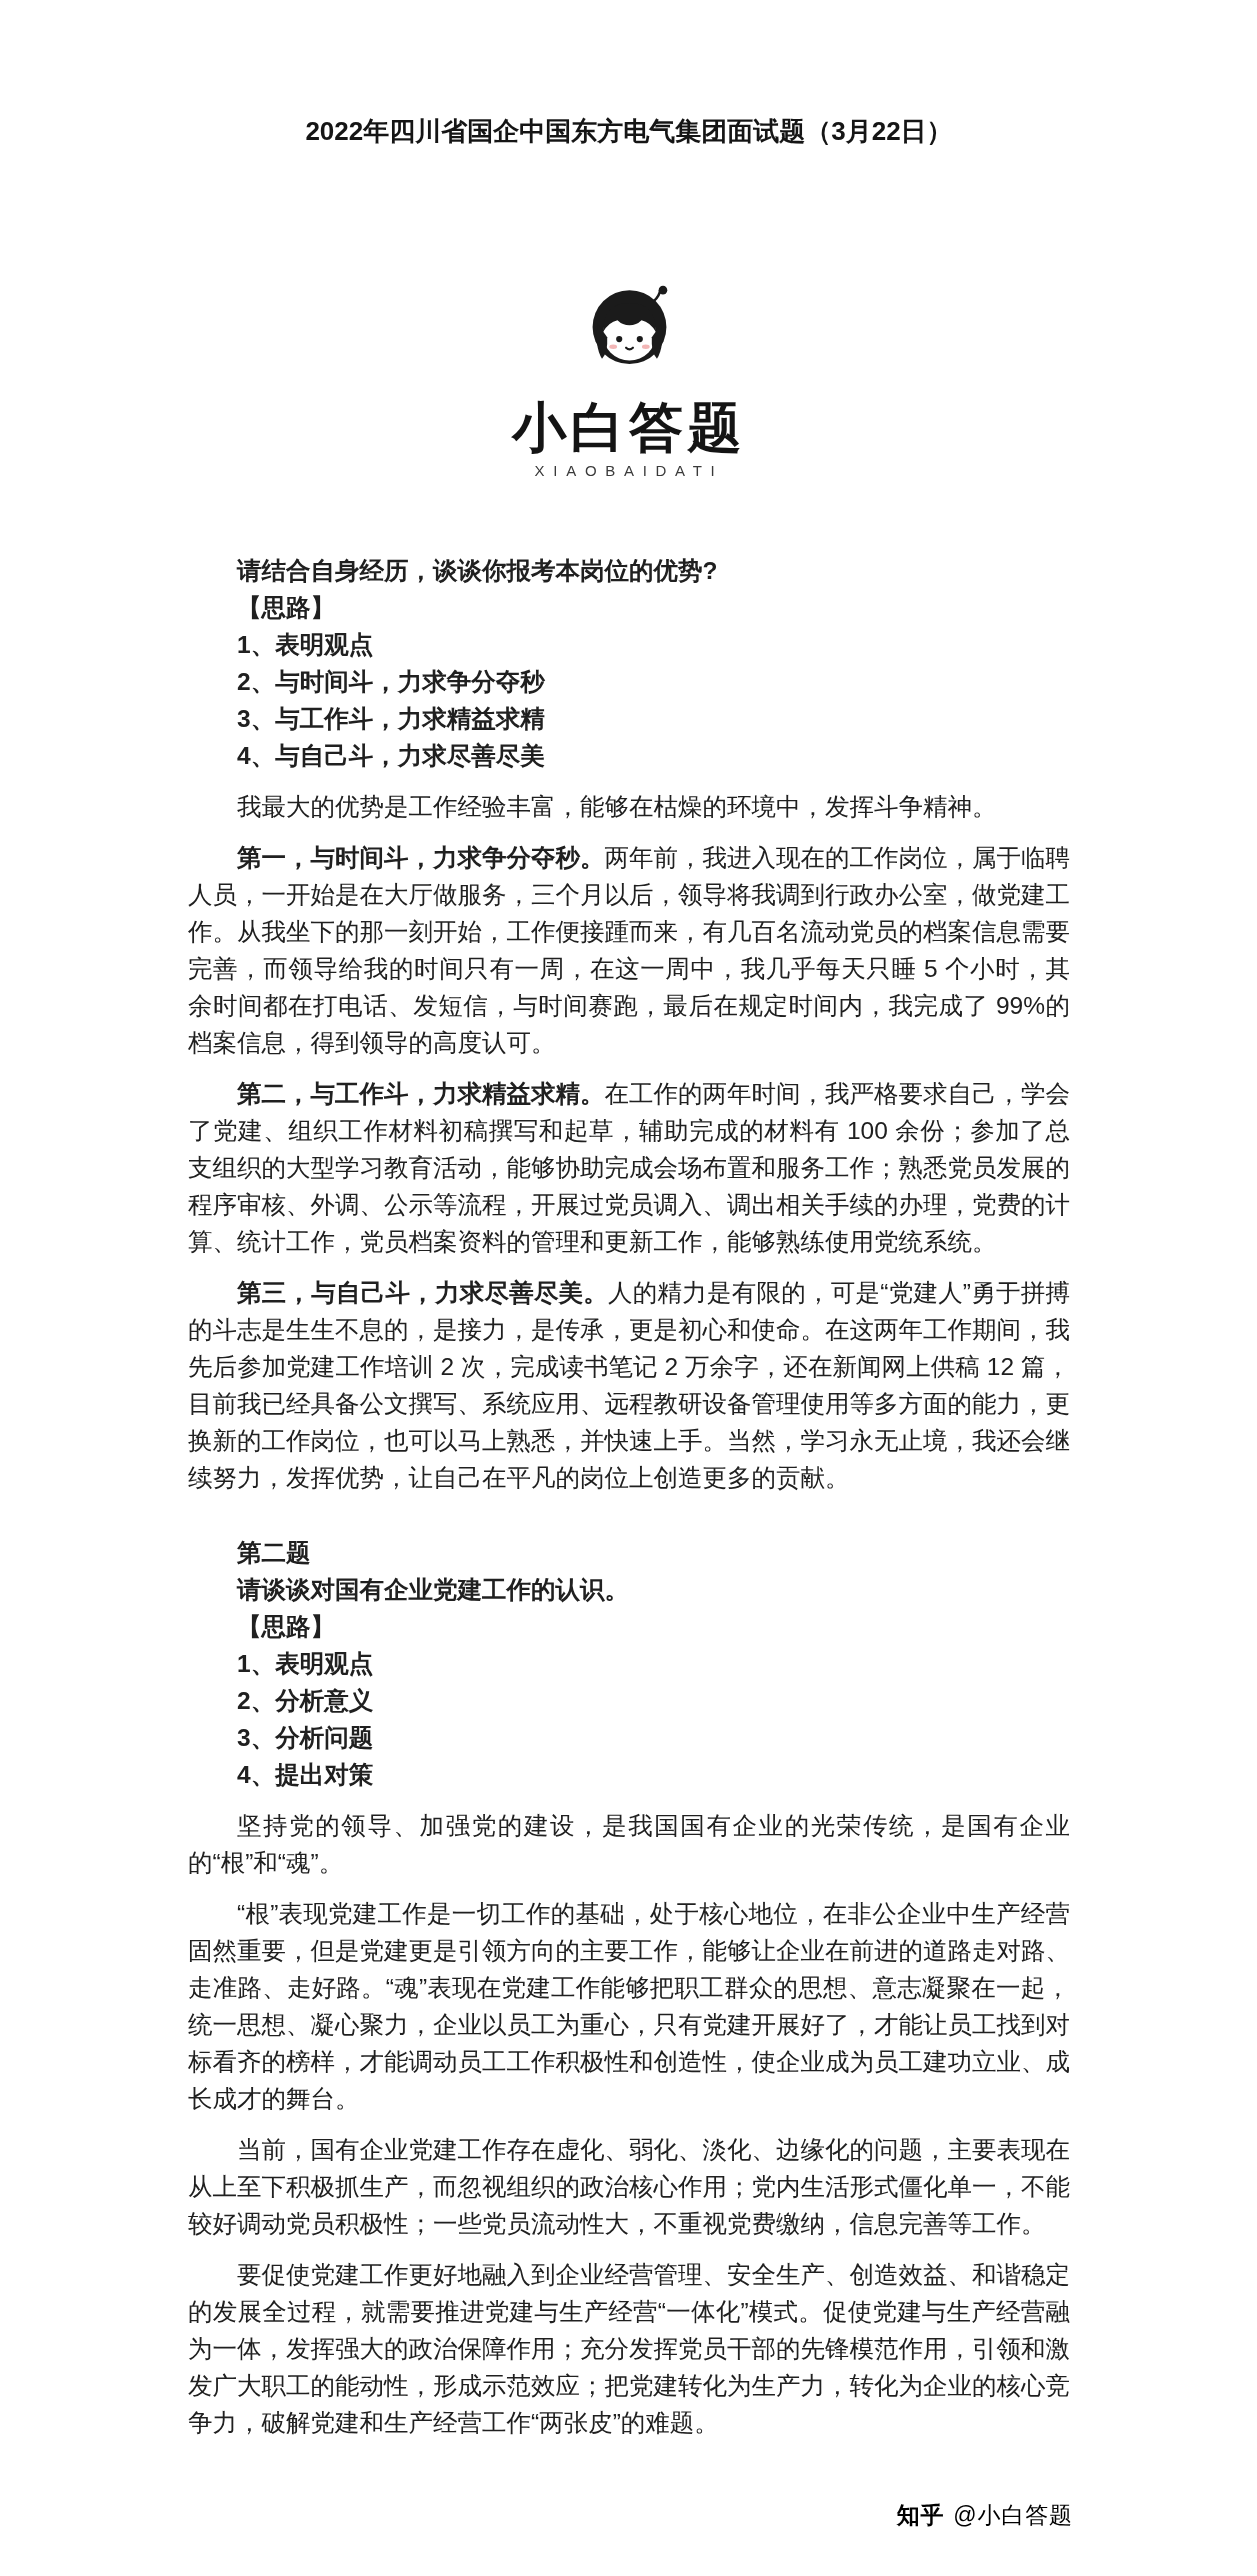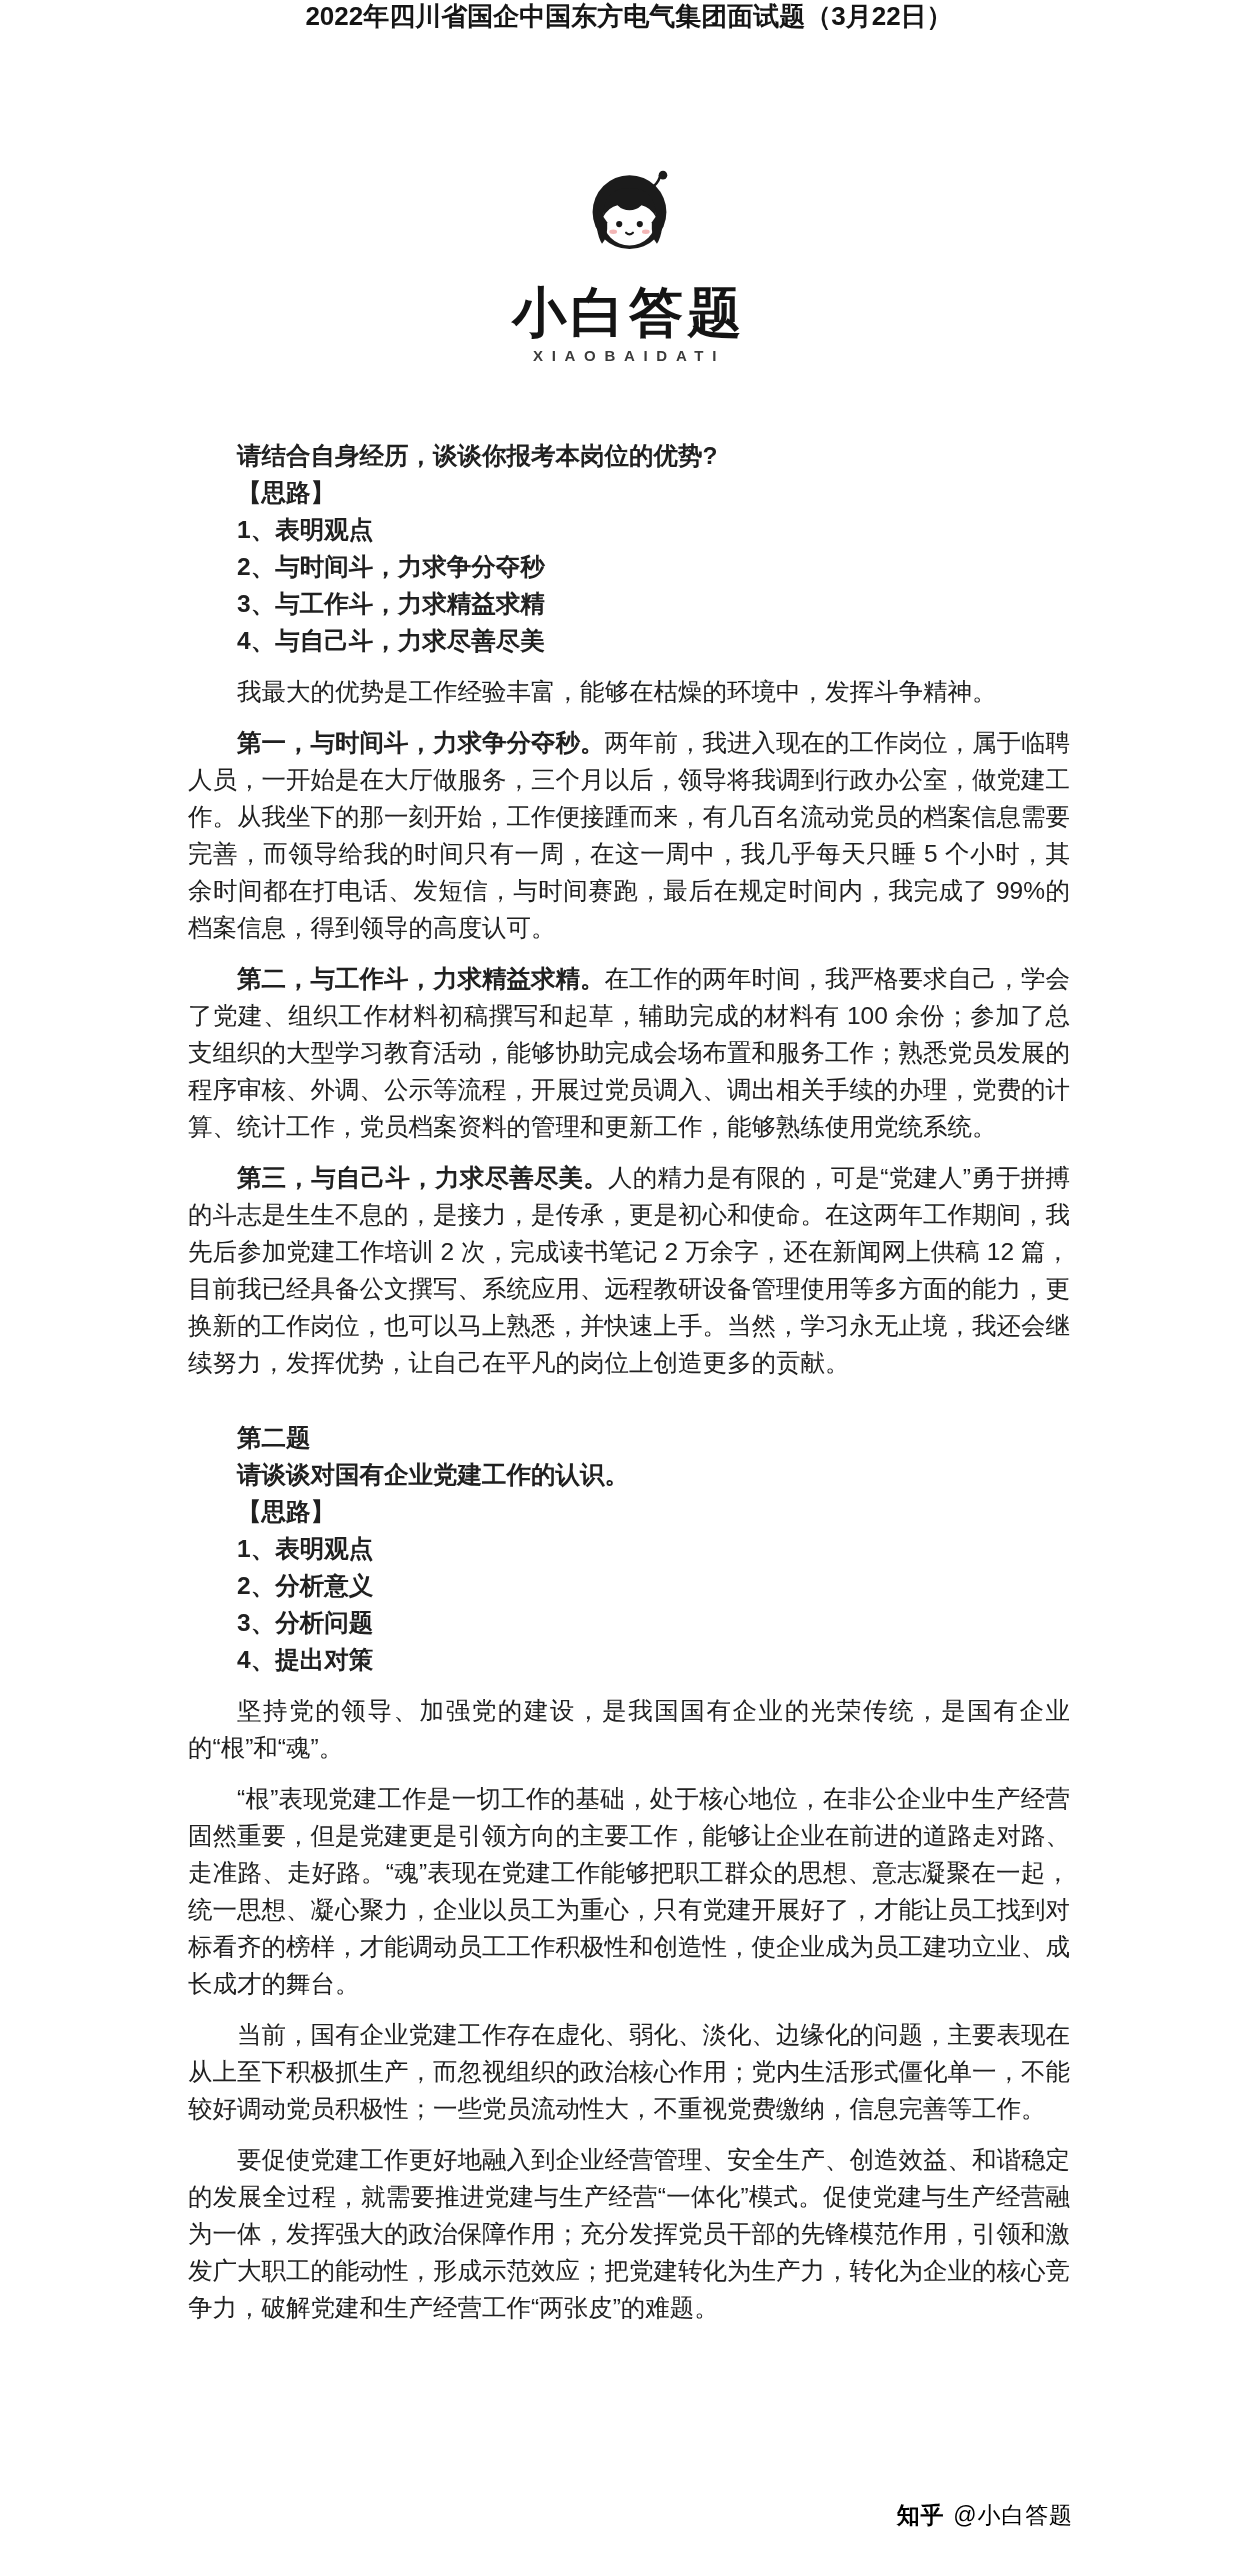--- a/index.html
+++ b/index.html
@@ -7,20 +7,21 @@
     width: 1258px;
     height: 2576px;
     background: #ffffff;
     font-family: "Liberation Sans", sans-serif;
     color: #1a1a1a;
     position: relative;
     overflow: hidden;
   }
   .doc-title {
     margin: 0;
+    padding-top: 115px;
     text-align: center;
     font-size: 26px;
     line-height: 33px;
     font-weight: 700;
     color: #151515;
   }
   .brand {
     margin-top: 131px;
     text-align: center;
   }
@@ -30,21 +31,21 @@
     margin-top: 15px;
     font-size: 54px;
     line-height: 61px;
     font-weight: 700;
     letter-spacing: 4.4px;
     color: #141414;
   }
   .brand-sub {
     margin-top: 3.5px;
     font-size: 15px;
-    font-weight: 700;
+    font-weight: 400;
     letter-spacing: 8.7px;
     color: #3a3a3a;
   }
   .content {
     width: 882px;
     margin: 73px auto 0;
     font-size: 24.5px;
     line-height: 37px;
     text-align: justify;
     color: #202020;

